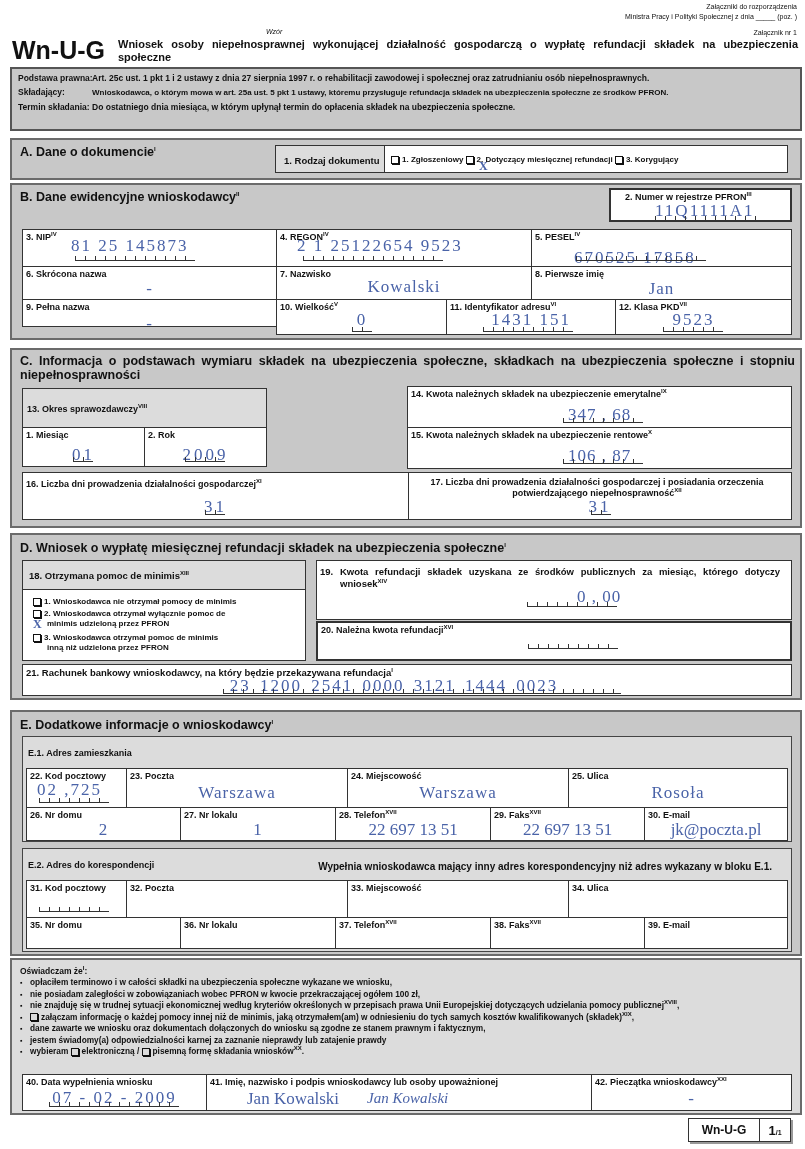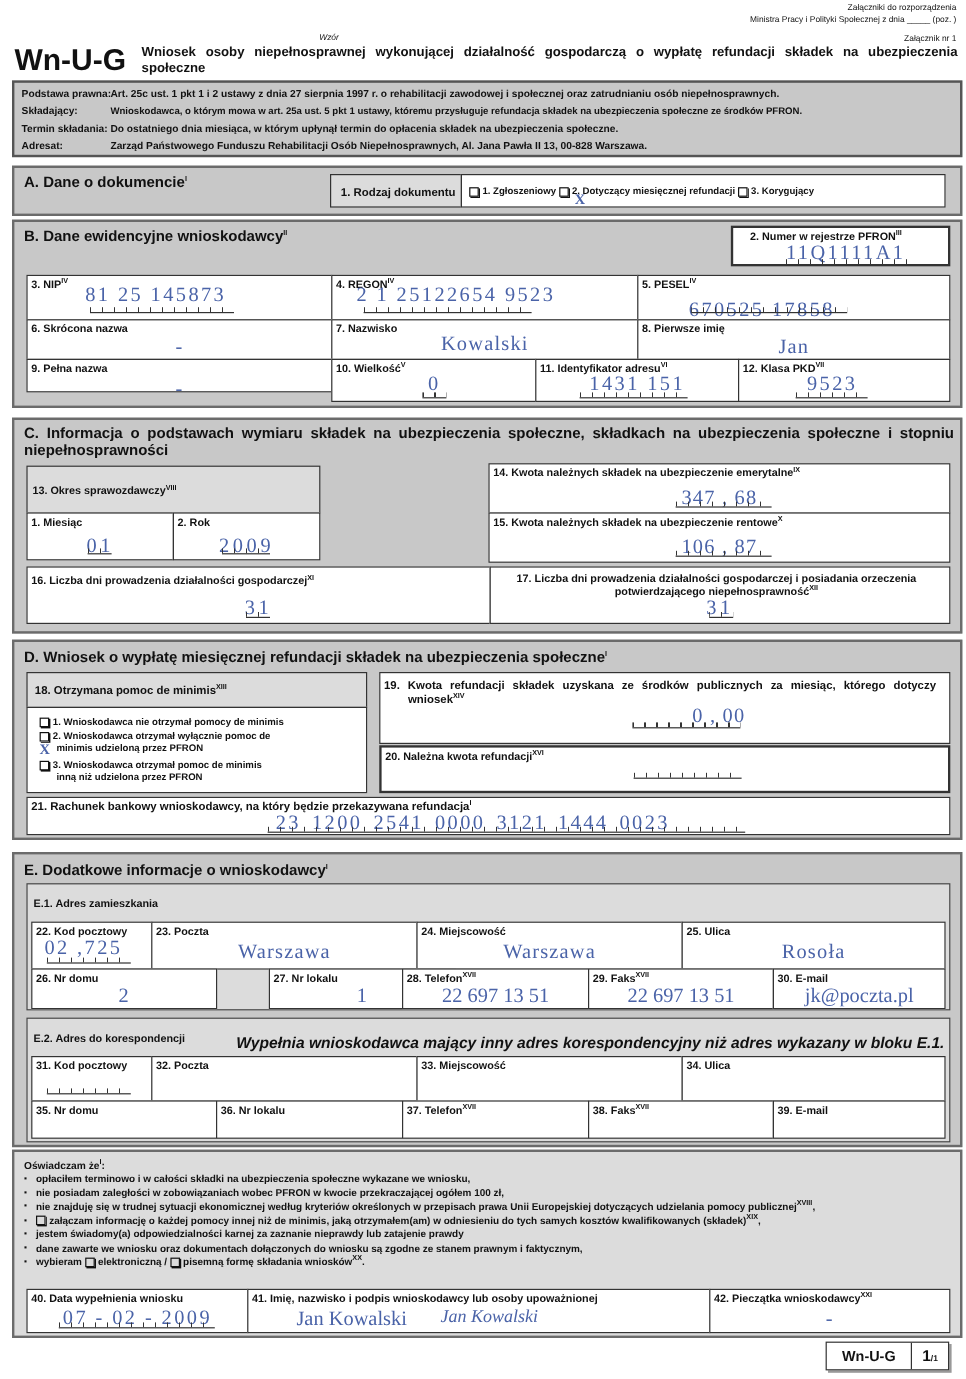--- a/index.html
+++ b/index.html
@@ -29,21 +29,20 @@
 <div class="abs" style="right:8px;top:13px;font-size:7px;">Ministra Pracy i Polityki Społecznej z dnia _____ (poz. )</div>
 <div class="abs" style="left:266px;top:28px;font-size:7px;font-style:italic;">Wzór</div>
 <div class="abs" style="right:8px;top:29px;font-size:7px;">Załącznik nr 1</div>
 <div class="abs" style="left:12px;top:36px;font-size:25px;font-weight:bold;">Wn-U-G</div>
 <div class="abs" style="left:118px;top:38px;width:680px;font-size:11px;font-weight:bold;text-align:justify;text-align-last:left;line-height:13px;">Wniosek osoby niepełnosprawnej wykonującej działalność gospodarczą o wypłatę refundacji składek na ubezpieczenia społeczne</div>
 
 <div class="abs" style="left:10px;top:67px;width:792px;height:64px;background:#c8c8c8;border:2px solid #555;">
   <div class="info-row" style="top:4px;"><span class="k">Podstawa prawna:</span><span>Art. 25c ust. 1 pkt 1 i 2 ustawy z dnia 27 sierpnia 1997 r. o rehabilitacji zawodowej i społecznej oraz zatrudnianiu osób niepełnosprawnych.</span></div>
   <div class="info-row" style="top:18px;"><span class="k">Składający:</span><span style="font-size:8px;">Wnioskodawca, o którym mowa w art. 25a ust. 5 pkt 1 ustawy, któremu przysługuje refundacja składek na ubezpieczenia społeczne ze środków PFRON.</span></div>
   <div class="info-row" style="top:33px;"><span class="k">Termin składania:</span><span>Do ostatniego dnia miesiąca, w którym upłynął termin do opłacenia składek na ubezpieczenia społeczne.</span></div>
-  <div class="info-row" style="top:47px;"><span class="k">Adresat:</span><span>Zarząd Państwowego Funduszu Rehabilitacji Osób Niepełnosprawnych, Al. Jana Pawła II 13, 00-828 Warszawa.</span></div>
 </div>
 
 <div class="sect" style="top:138px;height:42px;">
   <div class="sect-title" style="top:5px;"><span>A.  Dane o dokumencie</span><span class="sup">I</span></div>
   <div class="abs" style="left:263px;top:5px;width:110px;height:28px;background:#dcdcdc;border:1px solid #333;">
     <div class="lbl" style="position:absolute;left:8px;top:9px;font-size:9.5px;">1. Rodzaj dokumentu</div>
   </div>
   <div class="abs" style="left:372px;top:5px;width:404px;height:28px;background:#fff;border:1px solid #333;font-size:8px;font-weight:bold;padding:9px 0 0 6px;white-space:nowrap;">
     <span><span class="chk"></span><span>1. Zgłoszeniowy</span></span>
     <span><span class="chk"></span><span class="mark" style="position:absolute;left:94px;top:13px;">X</span><span>2. Dotyczący miesięcznej refundacji</span></span>
@@ -193,40 +192,40 @@
     <div class="val" style="top:14px;">Warszawa</div>
   </div>
   <div class="cell" style="left:556px;top:56px;width:220px;height:40px;">
     <div class="lbl">25. Ulica</div>
     <div class="val" style="top:14px;">Rosoła</div>
   </div>
   <div class="cell" style="left:14px;top:95px;width:155px;height:34px;">
     <div class="lbl">26. Nr domu</div>
     <div class="val" style="top:12px;">2</div>
   </div>
-  <div class="cell" style="left:168px;top:95px;width:156px;height:34px;margin-left:44px;">
+  <div class="cell" style="left:168px;top:95px;width:156px;height:34px;">
     <div class="lbl">27. Nr lokalu</div>
     <div class="val" style="top:12px;">1</div>
   </div>
   <div class="cell" style="left:323px;top:95px;width:156px;height:34px;">
     <div class="lbl"><span>28. Telefon</span><span class="sup">XVII</span></div>
     <div class="val" style="top:12px;letter-spacing:0;">22 697 13 51</div>
   </div>
   <div class="cell" style="left:478px;top:95px;width:155px;height:34px;">
     <div class="lbl"><span>29. Faks</span><span class="sup">XVII</span></div>
     <div class="val" style="top:12px;letter-spacing:0;">22 697 13 51</div>
   </div>
   <div class="cell" style="left:632px;top:95px;width:144px;height:34px;">
     <div class="lbl">30. E-mail</div>
     <div class="val" style="top:12px;letter-spacing:0;">jk@poczta.pl</div>
   </div>
 
   <div class="abs" style="left:10px;top:136px;width:770px;height:104px;background:#dcdcdc;border:1px solid #444;">
     <div class="lbl" style="position:absolute;left:5px;top:11px;">E.2. Adres do korespondencji</div>
-    <div style="position:absolute;right:4px;top:12px;font-size:13px;font-style:italic;font-weight:bold;">Wypełnia wnioskodawca mający inny adres korespondencyjny niż adres wykazany w bloku E.1.</div>
+    <div style="position:absolute;right:19px;top:12px;font-size:10px;font-weight:bold;">Wypełnia wnioskodawca mający inny adres korespondencyjny niż adres wykazany w bloku E.1.</div>
   </div>
   <div class="cell" style="left:14px;top:168px;width:101px;height:38px;">
     <div class="lbl">31. Kod pocztowy</div>
     <div class="ticks" style="left:12px;top:25px;width:70px;"></div>
   </div>
   <div class="cell" style="left:114px;top:168px;width:222px;height:38px;">
     <div class="lbl">32. Poczta</div>
   </div>
   <div class="cell" style="left:335px;top:168px;width:222px;height:50px;">
     <div class="lbl">33. Miejscowość</div>
@@ -251,22 +250,22 @@
   </div>
 </div>
 
 <div class="sect" style="top:958px;height:157px;background:#dcdcdc;">
   <div class="lbl" style="position:absolute;left:8px;top:6px;font-size:8.5px;"><span>Oświadczam że</span><span class="sup">I</span>:</div>
   <ul class="decl" style="position:absolute;left:8px;top:17px;width:772px;">
     <li>opłaciłem terminowo i w całości składki na ubezpieczenia społeczne wykazane we wniosku,</li>
     <li>nie posiadam zaległości w zobowiązaniach wobec PFRON w kwocie przekraczającej ogółem 100 zł,</li>
     <li style="text-align:justify;"><span>nie znajduję się w trudnej sytuacji ekonomicznej według kryteriów określonych w przepisach prawa Unii Europejskiej dotyczących udzielania pomocy publicznej</span><span class="sup">XVIII</span>,</li>
     <li><span class="chk"></span><span>załączam informację o każdej pomocy innej niż de minimis, jaką otrzymałem(am) w odniesieniu do tych samych kosztów kwalifikowanych (składek)</span><span class="sup">XIX</span>,</li>
+    <li>dane zawarte we wniosku oraz dokumentach dołączonych do wniosku są zgodne ze stanem prawnym i faktycznym,</li>
     <li>jestem świadomy(a) odpowiedzialności karnej za zaznanie nieprawdy lub zatajenie prawdy</li>
-    <li>dane zawarte we wniosku oraz dokumentach dołączonych do wniosku są zgodne ze stanem prawnym i faktycznym,</li>
     <li><span>wybieram</span> <span class="chk"></span><span>elektroniczną /</span> <span class="chk"></span><span>pisemną formę składania wniosków</span><span class="sup">XX</span>.</li>
   </ul>
   <div class="cell" style="left:10px;top:114px;width:185px;height:37px;">
     <div class="lbl">40. Data wypełnienia wniosku</div>
     <div class="val" style="top:13px;letter-spacing:2px;">07 - 02 - 2009</div>
     <div class="ticks" style="left:26px;top:26px;width:130px;"></div>
   </div>
   <div class="cell" style="left:194px;top:114px;width:386px;height:37px;">
     <div class="lbl">41. Imię, nazwisko i podpis wnioskodawcy lub osoby upoważnionej</div>
     <div class="val" style="top:14px;left:40px;text-align:left;letter-spacing:0;">Jan Kowalski</div>

